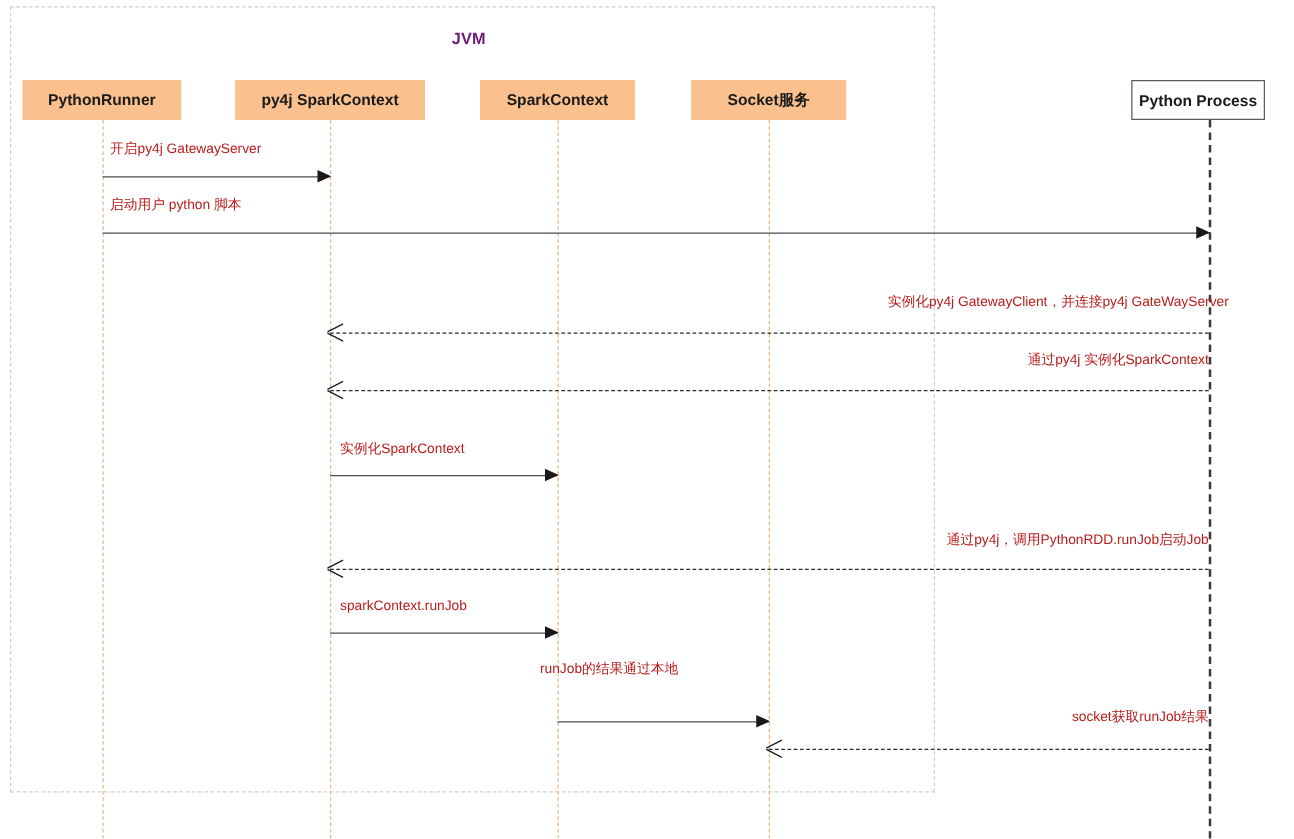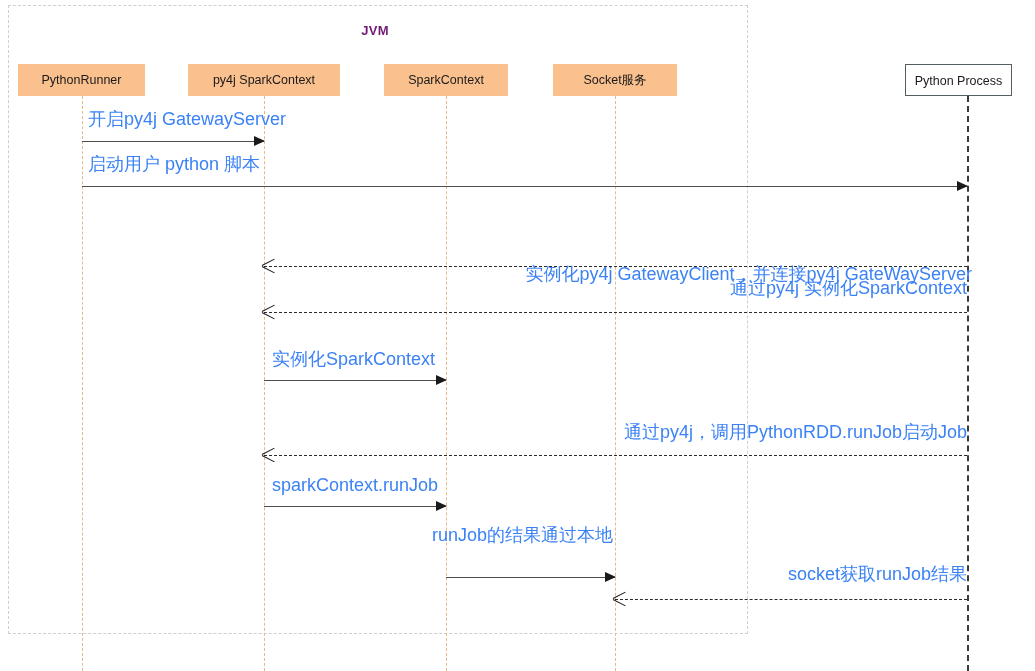--- a/index.html
+++ b/index.html
@@ -39,21 +39,21 @@
     color: #701a75;
     letter-spacing: .2px;
   }
   
   .actor-box {
     position: absolute;
     height: 32px;
     line-height: 32px;
     text-align: center;
     font-size: 12.5px;
-    font-weight: normal;
+    font-weight: bold;
     color: #1a1a1a;
     box-sizing: border-box;
     white-space: nowrap;
   }
   .actor-box.orange {
     background: #fac08e;
     border: none;
   }
   .actor-box.white {
     background: #ffffff;
@@ -119,22 +119,22 @@
     transform-origin: left center;
   }
   .head-left-open::after {
     top: 7px;
     transform: rotate(27deg);
     transform-origin: left center;
   }
   
   .caption {
     position: absolute;
-    font-size: 18px;
-    color: #3b82f6;
+    font-size: 11px;
+    color: #b91c1c;
     white-space: nowrap;
     line-height: 19px;
   }
   .caption.right {
     text-align: right;
   }
 </style>
 </head>
 <body>
 
@@ -174,21 +174,21 @@
   <div class="msg solid" style="left:82px; top:186px; width:885px;">
     <div class="line"></div>
     <div class="head-right-solid"></div>
   </div>
   <div class="caption" style="left:88px; top:155px;">启动用户 python 脚本</div>
 
   <div class="msg dashed" style="left:264px; top:266px; width:703px;">
     <div class="line"></div>
     <div class="head-left-open"></div>
   </div>
-  <div class="caption right" style="right:63px; top:233px;margin-top:32px;">实例化py4j GatewayClient，并连接py4j GateWayServer</div>
+  <div class="caption right" style="right:52px; top:233px;">实例化py4j GatewayClient，并连接py4j GateWayServer</div>
 
   <div class="msg dashed" style="left:264px; top:312px; width:703px;">
     <div class="line"></div>
     <div class="head-left-open"></div>
   </div>
   <div class="caption right" style="right:68px; top:279px;">通过py4j 实例化SparkContext</div>
 
   <div class="msg solid" style="left:264px; top:380px; width:182px;">
     <div class="line"></div>
     <div class="head-right-solid"></div>

